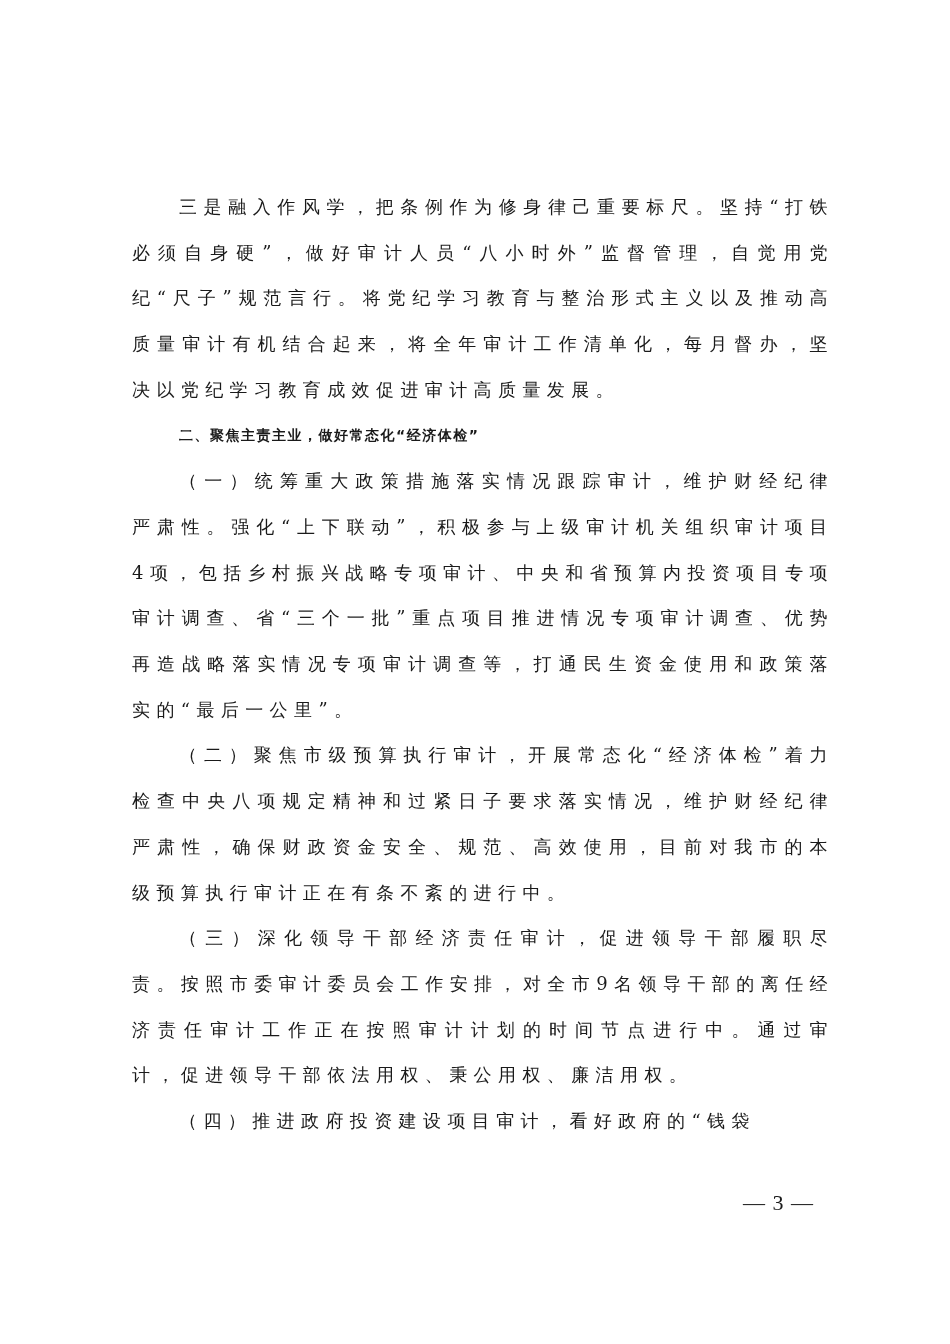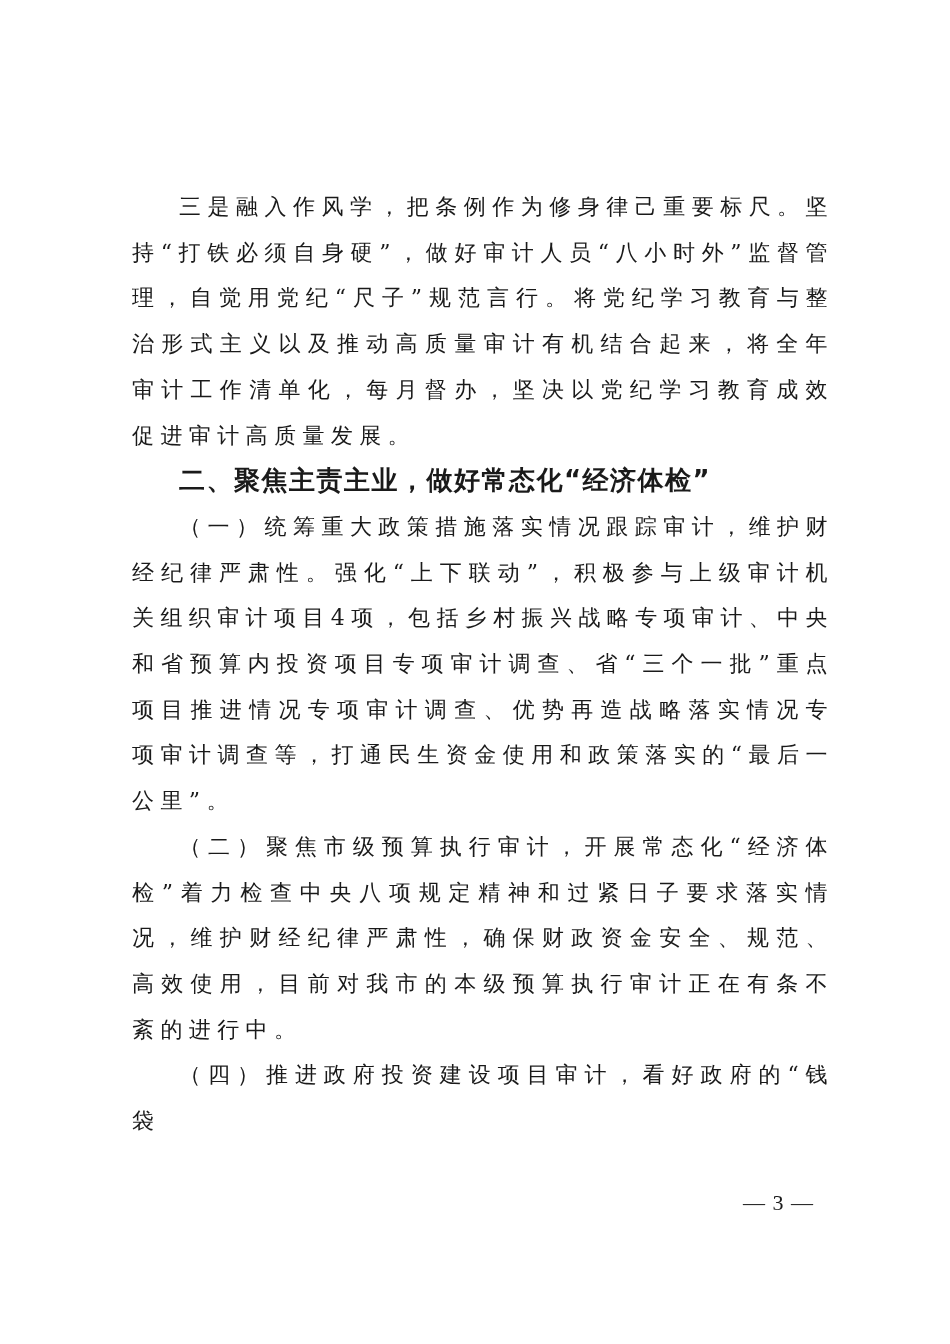--- a/index.html
+++ b/index.html
@@ -16,32 +16,32 @@
       color: #1a1a1a;
     }
     .page {
       position: absolute;
       left: 132px;
       top: 184px;
       width: 702px;
     }
     .para {
       margin: 0;
-      font-size: 22px;
+      font-size: 18px;
       line-height: 45.7px;
       letter-spacing: 6.4px;
       text-align: justify;
       text-indent: 47px;
       word-break: break-all;
     }
     .heading {
       margin: 0;
       font-family: "DejaVu Sans", "Liberation Sans", sans-serif;
       font-weight: bold;
-      font-size: 26px;
+      font-size: 14px;
       line-height: 45.7px;
       letter-spacing: 1.5px;
       text-indent: 47px;
     }
     .page-number {
       position: absolute;
       left: 743px;
       top: 1190px;
       font-family: "Liberation Serif", "DejaVu Serif", serif;
       font-size: 22px;
@@ -50,16 +50,17 @@
     }
   </style>
 </head>
 <body>
 
 <div class="page">
   <p class="para">三是融入作风学，把条例作为修身律己重要标尺。坚持“打铁必须自身硬”，做好审计人员“八小时外”监督管理，自觉用党纪“尺子”规范言行。将党纪学习教育与整治形式主义以及推动高质量审计有机结合起来，将全年审计工作清单化，每月督办，坚决以党纪学习教育成效促进审计高质量发展。</p>
   <p class="heading">二、聚焦主责主业，做好常态化“经济体检”</p>
   <p class="para">（一）统筹重大政策措施落实情况跟踪审计，维护财经纪律严肃性。强化“上下联动”，积极参与上级审计机关组织审计项目4项，包括乡村振兴战略专项审计、中央和省预算内投资项目专项审计调查、省“三个一批”重点项目推进情况专项审计调查、优势再造战略落实情况专项审计调查等，打通民生资金使用和政策落实的“最后一公里”。</p>
   <p class="para">（二）聚焦市级预算执行审计，开展常态化“经济体检”着力检查中央八项规定精神和过紧日子要求落实情况，维护财经纪律严肃性，确保财政资金安全、规范、高效使用，目前对我市的本级预算执行审计正在有条不紊的进行中。</p>
+  <p class="para">（三）深化领导干部经济责任审计，促进领导干部履职尽责。按照市委审计委员会工作安排，对全市9名领导干部的离任经济责任审计工作正在按照审计计划的时间节点进行中。通过审计，促进领导干部依法用权、秉公用权、廉洁用权。</p>
   <p class="para">（四）推进政府投资建设项目审计，看好政府的“钱袋</p>
 </div>
 
 <div class="page-number">— 3 —</div>
 
 </body></html>

